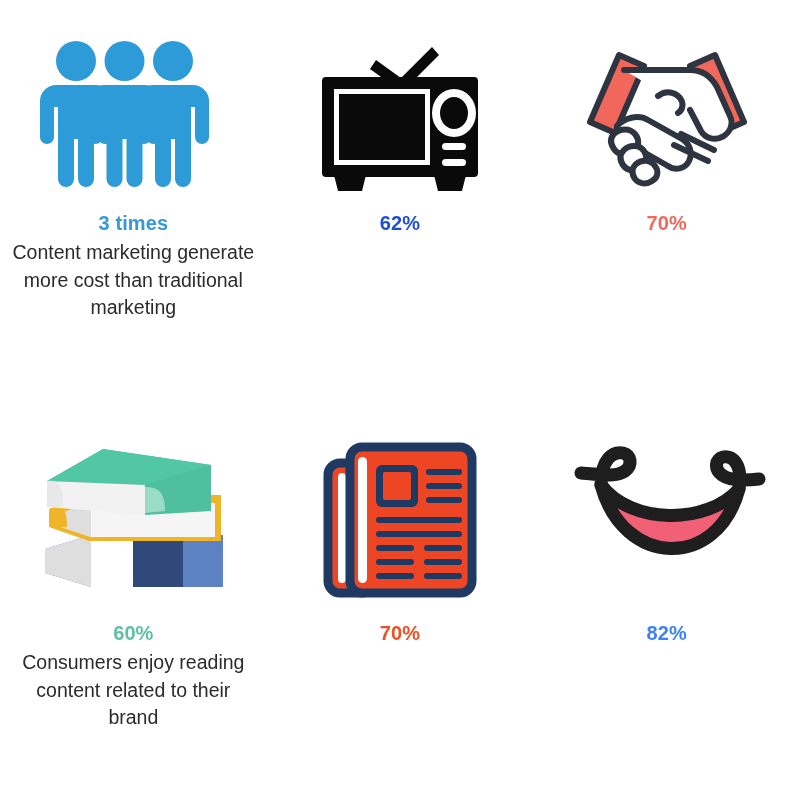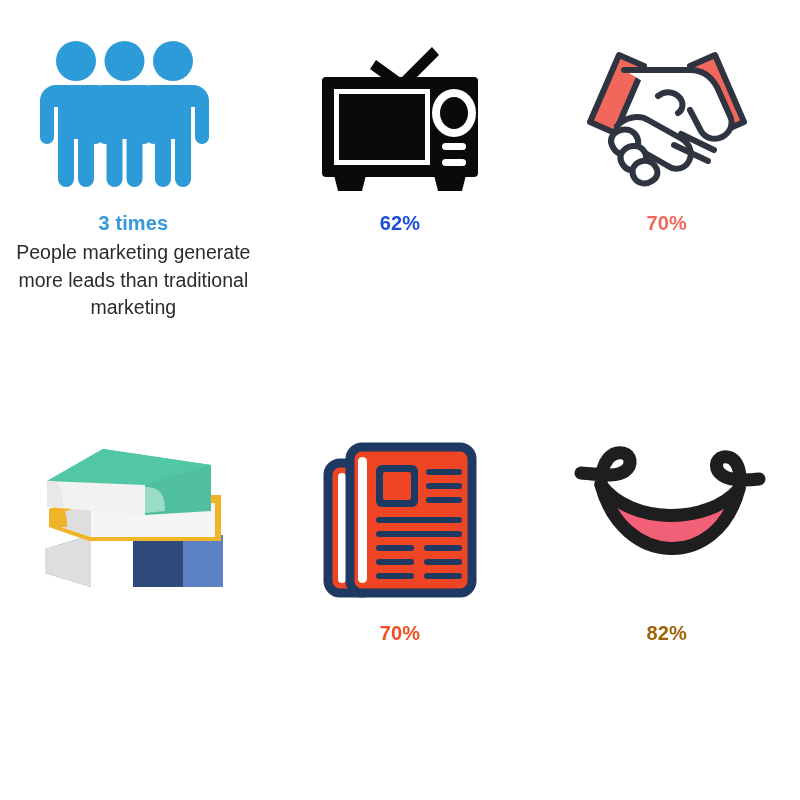--- a/index.html
+++ b/index.html
@@ -73,21 +73,21 @@
             <path d="M43 52 h20 a16 16 0 0 1 16 16 v36 a7 7 0 0 1 -14 0 v-30 h-4 v72 a8 8 0 0 1 -16 0 v-40 h-4 v40 a8 8 0 0 1 -16 0 v-72 h-4 v30 a7 7 0 0 1 -14 0 v-36 a16 16 0 0 1 16 -16 z"></path>
 
             <circle cx="91.5" cy="28" r="20"></circle>
             <path d="M91.5 52 h20 a16 16 0 0 1 16 16 v36 a7 7 0 0 1 -14 0 v-30 h-4 v72 a8 8 0 0 1 -16 0 v-40 h-4 v40 a8 8 0 0 1 -16 0 v-72 h-4 v30 a7 7 0 0 1 -14 0 v-36 a16 16 0 0 1 16 -16 z"></path>
           </g>
         </svg>
       </span>
     </div>
     <div class="text-area">
       <div class="stat-value" style="color:#3498DB">3 times</div>
-      <div class="stat-desc">People marketing generate more leads than traditional marketing</div>
+      <div class="stat-desc">Content marketing generate more cost than traditional marketing</div>
     </div>
   </div>
 
   <div class="stat-cell row1">
     <div class="icon-area">
       <span>
         <svg width="180" height="160" viewBox="0 0 180 160" aria-hidden="true">
           <g fill="#0a0a0a">
 
             <path d="M66 27 l36 26 -6 9 -36 -26 z"></path>
@@ -167,20 +167,24 @@
 
           <path d="M14 44 L70 12 L178 28 L178 74 L70 60 L14 70 Z" fill="#4FBF9F"></path>
           <path d="M14 44 L70 12 L178 28 L112 48 Z" fill="#52C7A6"></path>
           <path d="M14 44 L112 48 L112 78 L14 70 Z" fill="#F2F2F2"></path>
           <path d="M112 48 L178 28 L178 74 L112 78 Z" fill="#4FBF9F"></path>
           <path d="M112 50 C126 50 132 56 132 74 L112 76 Z" fill="#9BDCC6"></path>
           <path d="M14 44 C26 42 30 50 30 70 L14 70 Z" fill="#E8E8E8"></path>
         </svg>
       </span>
     </div>
+    <div class="text-area">
+      <div class="stat-value" style="color:#5EBFA2">60%</div>
+      <div class="stat-desc">Consumers enjoy reading content related to their brand</div>
+    </div>
   </div>
 
   <div class="stat-cell row2">
     <div class="icon-area">
       <span>
         <svg width="160" height="165" viewBox="0 0 160 165" aria-hidden="true">
 
           <rect x="8" y="26" width="46" height="130" rx="12" fill="#EE4524" stroke="#1E3A63" stroke-width="9"></rect>
           <rect x="18" y="36" width="8" height="110" rx="4" fill="#ffffff"></rect>
 
@@ -222,17 +226,17 @@
 
           <path d="M34 46 C56 128 150 132 172 50 C140 86 64 86 34 46 Z" fill="#F26077" stroke="#1E1E1E" stroke-width="13" stroke-linejoin="round"></path>
 
           <path d="M34 46 C34 20 46 12 56 14 C64 16 66 26 58 32 C50 38 36 36 14 34" fill="none" stroke="#1E1E1E" stroke-width="13" stroke-linecap="round"></path>
 
           <path d="M172 50 C176 26 166 16 156 18 C148 20 147 30 155 36 C163 42 176 42 192 40" fill="none" stroke="#1E1E1E" stroke-width="13" stroke-linecap="round"></path>
         </svg>
       </span>
     </div>
     <div class="text-area">
-      <div class="stat-value" style="color:#a16207">82%</div>
+      <div class="stat-value" style="color:#3b82f6">82%</div>
     </div>
   </div>
 
 </div>
 
 </body></html>

